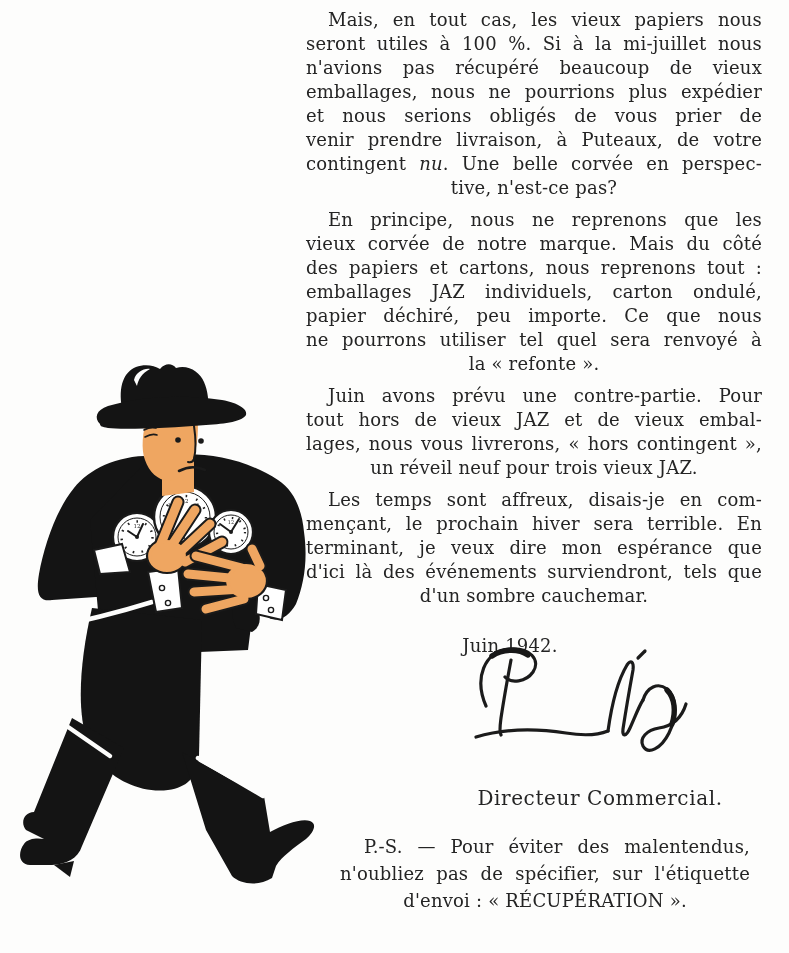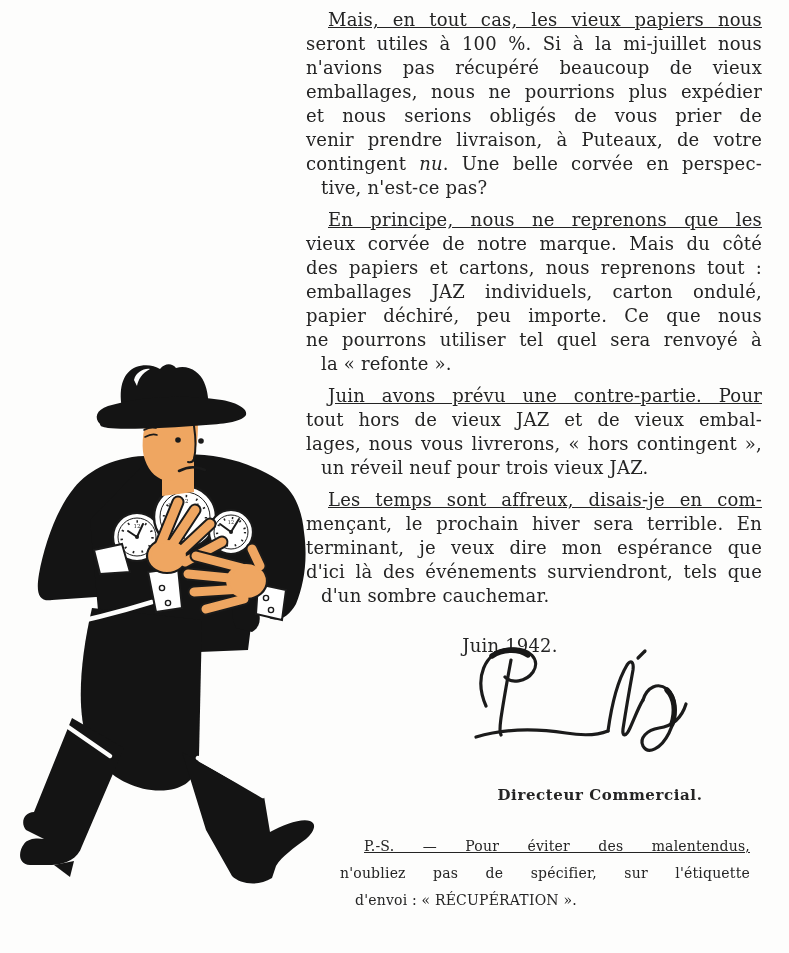--- a/index.html
+++ b/index.html
@@ -10,32 +10,32 @@
     color:#242424;
   }
   
   .body-col{
     position:absolute;left:306px;top:8px;width:456px;
     font-size:18px;line-height:24px;letter-spacing:.2px;
   }
   .para{margin:0 0 8px 0;}
   .line{width:100%;}
   .jline{text-align:justify;text-align-last:justify;}
-  .lline{text-align:left;margin-left:15px;}
-  .indent{text-indent:22px;text-decoration:underline;}
+  .lline{text-align:center;}
+  .indent{text-indent:22px;}
   .dateline{
     text-align:center;padding-right:48px;font-size:18px;line-height:24px;
   }
   .sig-caption{
     position:absolute;left:470px;top:786px;width:260px;text-align:center;
-    font-size:15px;letter-spacing:.6px;font-weight:bold;
+    font-size:20px;letter-spacing:.6px;
   }
   .ps-block{
     position:absolute;left:340px;top:833px;width:410px;
-    font-size:14px;line-height:27px;letter-spacing:.2px;
+    font-size:18px;line-height:27px;letter-spacing:.2px;
   }
   .ps-block .indent{text-indent:24px;}
   
   .figure-svg{position:absolute;left:10px;top:360px;}
   .sig-svg{position:absolute;left:462px;top:640px;}
 </style>
 </head>
 <body>
 
 <div class="page">

